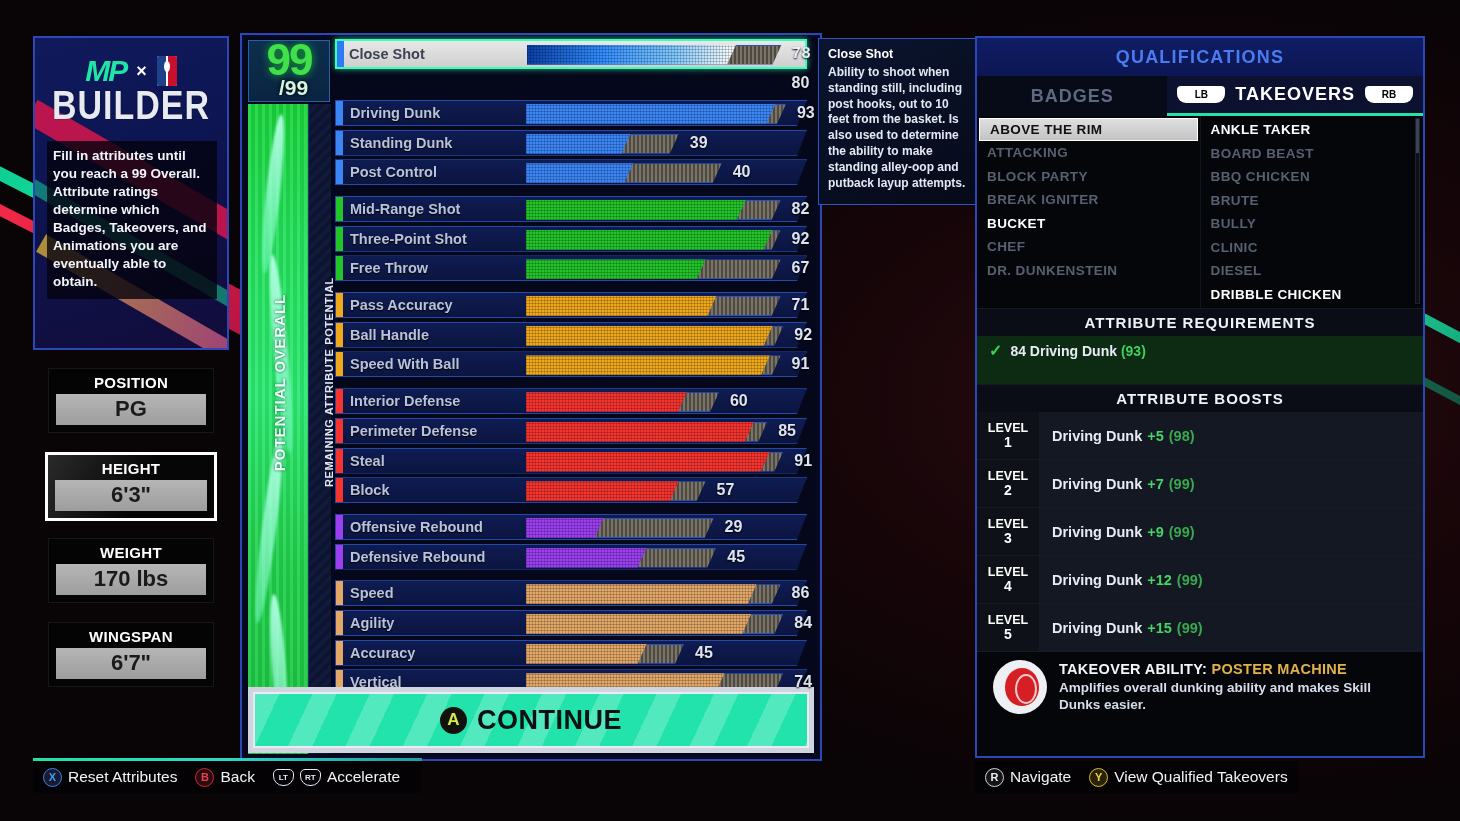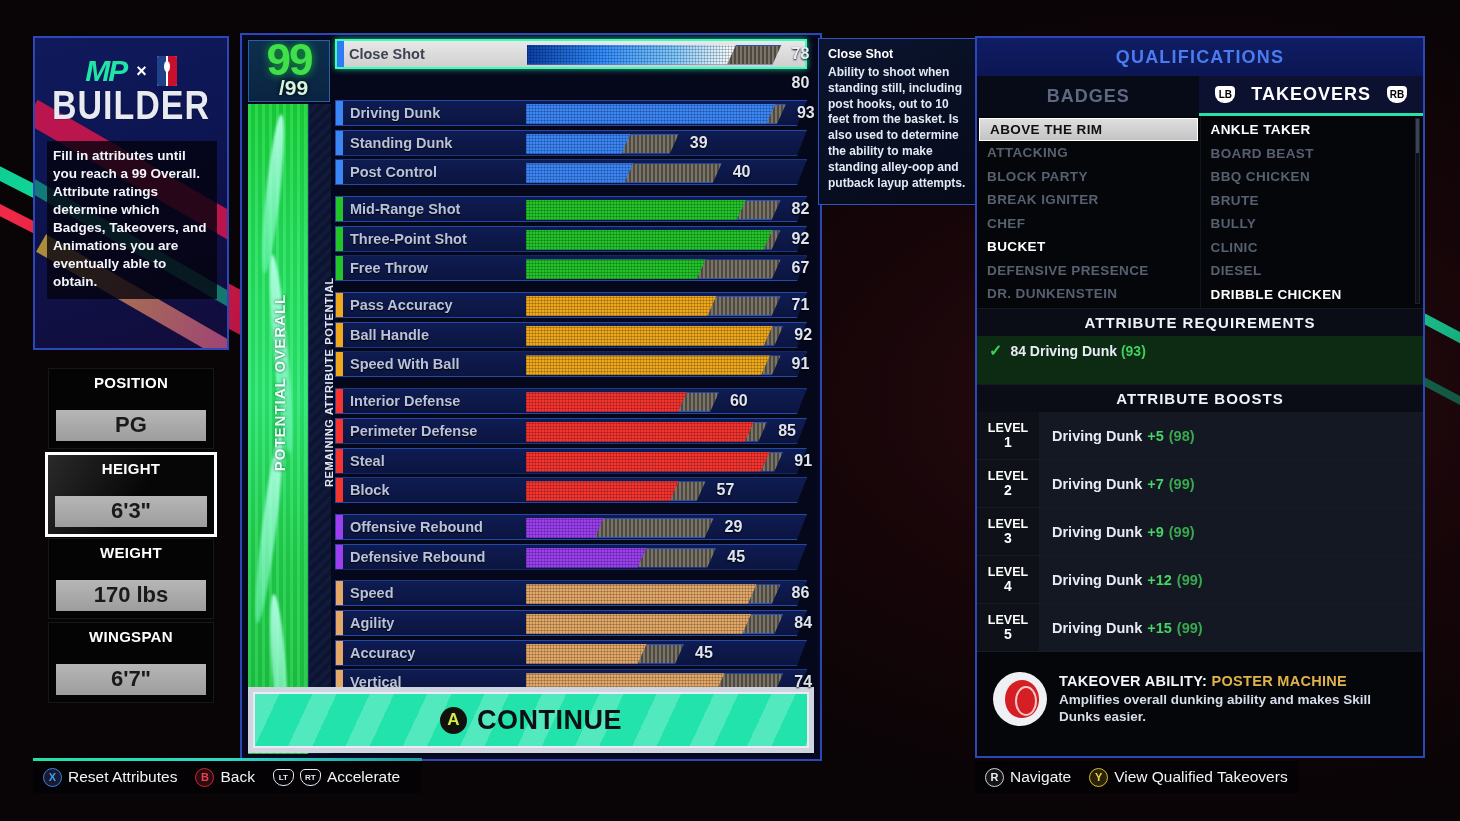--- a/index.html
+++ b/index.html
@@ -46,21 +46,21 @@
   .nba-ball{position:absolute;left:50%;top:5px;transform:translateX(-50%);width:6px;height:11px;background:#fff;border-radius:50%;z-index:2;}
   .builder-word { position:relative; text-align:center; color:#e8eaf2; font-size:34px; font-weight:bold;
     letter-spacing:1px; font-family:"Liberation Sans",sans-serif; margin-top:-2px;
     text-shadow:0 0 1px #000; transform:scaleY(1.18); }
   .lp-desc { position:relative; margin:16px 10px 0 12px; background:rgba(4,2,14,.80); padding:6px 6px 8px 6px;
     color:#f2f4fa; font-size:13.5px; line-height:1.33; font-weight:bold; }
 
   
   .statbox { position:absolute; left:48px; width:166px; background:#050405; border:1px solid #171719; }
   .statbox .cap { text-align:center; color:#fff; font-size:15px; font-weight:bold; padding:5px 0 3px; letter-spacing:.3px; }
-  .statbox .val { margin:16px 7px 7px; background:linear-gradient(180deg,#b6b6b6,#9d9d9d); color:#1a1a1a;
+  .statbox .val { margin:0 7px 7px; background:linear-gradient(180deg,#b6b6b6,#9d9d9d); color:#1a1a1a;
     text-align:center; font-size:22px; font-weight:bold; padding:2px 8px 3px; }
   #sb-position { top:368px; }
   #sb-height { top:452px; border:3px solid #ffffff; left:45px; width:172px; background:linear-gradient(120deg,#2a2a2a 0%,#060606 55%); }
   #sb-weight { top:538px; }
   #sb-wingspan { top:622px; }
 
   
   #center-panel { position:absolute; left:240px; top:33px; width:582px; height:728px;
     border:2px solid #2b47b8; background:#070a20; }
   #center-inner { position:absolute; inset:3px; background:#05081a; display:flex; }
@@ -140,22 +140,22 @@
   #qual-header { height:38px; background:linear-gradient(180deg,#101d64 0%,#0c1654 100%);
     display:flex; align-items:center; justify-content:center; }
   #qual-title { color:#4a7cf0; font-size:18px; font-weight:bold; letter-spacing:1.2px; }
   #tabs-row { display:flex; height:40px;text-align:right; }
   .tab { flex:1; display:flex; align-items:center; justify-content:center; position:relative;
     background:#070b18; }
   .tab-label { font-size:18px; font-weight:bold; letter-spacing:1px; }
   #tab-badges .tab-label { color:#5e6880; }
   #tab-takeovers { background:#0c1130; border-bottom:3px solid #2ae0a6; }
   #tab-takeovers .tab-label { color:#ffffff; }
-  .bumper { width:20px; height:17px; background:#fff; color:#000; font-size:10px; font-weight:bold;
-    display:flex; align-items:center; justify-content:center; border-radius:4px 4px 9px 9px; margin:0 16px; }
+  .bumper { width:48px; height:17px; background:#fff; color:#000; font-size:10px; font-weight:bold;
+    display:flex; align-items:center; justify-content:center; border-radius:4px 4px 9px 9px; margin:0 10px; }
   #lists-row { display:flex; height:192px; position:relative; }
   .list-col { flex:1; position:relative; padding-top:2px; }
   #badges-col { border-right:1px solid #111722; }
   .list-item { height:23.5px; display:flex; align-items:center; padding-left:10px;
     font-size:13.5px; font-weight:bold; letter-spacing:.4px; color:#56606f; }
   .list-item.qualified { color:#ffffff; }
   .list-item.highlight { background:linear-gradient(180deg,#dedede,#c4c4c4); color:#101010;
     border:1px solid #fff; margin-left:2px; margin-right:2px; height:23px; }
   #tk-scroll { position:absolute; right:3px; top:2px; width:5px; height:186px; background:#0e1118; border:1px solid #1b2330; }
   #tk-thumb { position:absolute; left:0; top:0; width:100%; height:34px; background:#3a4455; }
@@ -166,21 +166,21 @@
   #req-text { color:#e7ecf5; font-size:14px; font-weight:bold; }
   #req-text .cur { color:#3fcf5c; }
   .boost-row { display:flex; height:48px; border-bottom:1px solid #161b26; }
   .boost-lvl { width:62px; background:#0e1118; display:flex; flex-direction:column; align-items:center;
     justify-content:center; color:#fff; font-size:12.5px; font-weight:bold; line-height:1.05; }
   .boost-lvl .n { font-size:14px; }
   .boost-desc { flex:1; background:#131823; display:flex; align-items:center; padding-left:13px;
     color:#e6ebf4; font-size:14.5px; font-weight:bold; }
   .boost-desc .plus { color:#46d463; margin-left:5px; }
   .boost-desc .res { color:#3aa84f; margin-left:5px; }
-  #takeover-ability { display:flex; align-items:center; gap:12px; padding:20px 12px 0 16px; background:#05060a; }
+  #takeover-ability { display:flex; align-items:center; gap:12px; padding:8px 12px 0 16px; background:#05060a; }
   #ta-icon { width:54px; height:54px; border-radius:50%; background:#eef0f3; position:relative; flex:0 0 auto; overflow:hidden; }
   #ta-icon:before { content:""; position:absolute; left:12px; top:8px; width:34px; height:38px;
     background:#d61f24; border-radius:50% 50% 48% 48%; }
   #ta-icon:after { content:""; position:absolute; left:22px; top:14px; width:18px; height:26px;
     border:2px solid #f2c9c9; border-radius:50%; }
   #ta-text { flex:1; }
   #ta-title { font-size:14.5px; font-weight:bold; color:#f2f5fb; letter-spacing:.3px; }
   #ta-title .name { color:#e2b24a; }
   #ta-desc { color:#d6dce9; font-size:13.5px; font-weight:bold; line-height:1.28; margin-top:2px; }
 
@@ -269,21 +269,21 @@
       <div id="attrs-col">
           <div class="attr-row selected">
             <div class="attr-body">
               <div class="cat-tab" style="background: rgb(47, 123, 245);"></div>
               <span class="attr-name">Close Shot</span>
               <div class="bar-track">
                 <div class="bar-seg bar-pot" style="width: 254.6px;"></div>
                 <div class="bar-seg bar-cur" style="width: 209.04px;"></div>
               </div>
             </div>
-            <span class="attr-val" style="left: 456.6px;">78</span>
+            <span class="attr-val" style="left: 456.6px; font-family: Liberation Mono, monospace;">78</span>
           </div>
           <div class="attr-row">
             <span class="attr-val" style="left: 456.6px; text-align: right;">80</span>
           </div>
           <div class="attr-row">
             <div class="attr-body">
               <div class="cat-tab" style="background: rgb(59, 134, 247);"></div>
               <span class="attr-name">Driving Dunk</span>
               <div class="bar-track">
                 <div class="bar-seg bar-pot" style="width: 259.96px;"></div>
@@ -527,23 +527,22 @@
         <span class="bumper">RB</span>
       </div>
     </div>
 
     <div id="lists-row">
       <div class="list-col" id="badges-col">
           <div class="list-item highlight">ABOVE THE RIM</div>
           <div class="list-item ">ATTACKING</div>
           <div class="list-item ">BLOCK PARTY</div>
           <div class="list-item ">BREAK IGNITER</div>
+          <div class="list-item qualified">BUCKET</div>
           <div class="list-item ">CHEF</div>
-          <div class="list-item qualified">BUCKET</div>
-          <div class="list-item ">DEFENSIVE PRESENCE</div>
           <div class="list-item ">DR. DUNKENSTEIN</div>
         </div>
       <div class="list-col" id="takeovers-col">
         <div id="tk-scroll">
           <div id="tk-thumb"></div>
         </div>
       <div class="list-item qualified">ANKLE TAKER</div>
           <div class="list-item ">BOARD BEAST</div>
           <div class="list-item ">BBQ CHICKEN</div>
           <div class="list-item ">BRUTE</div>

